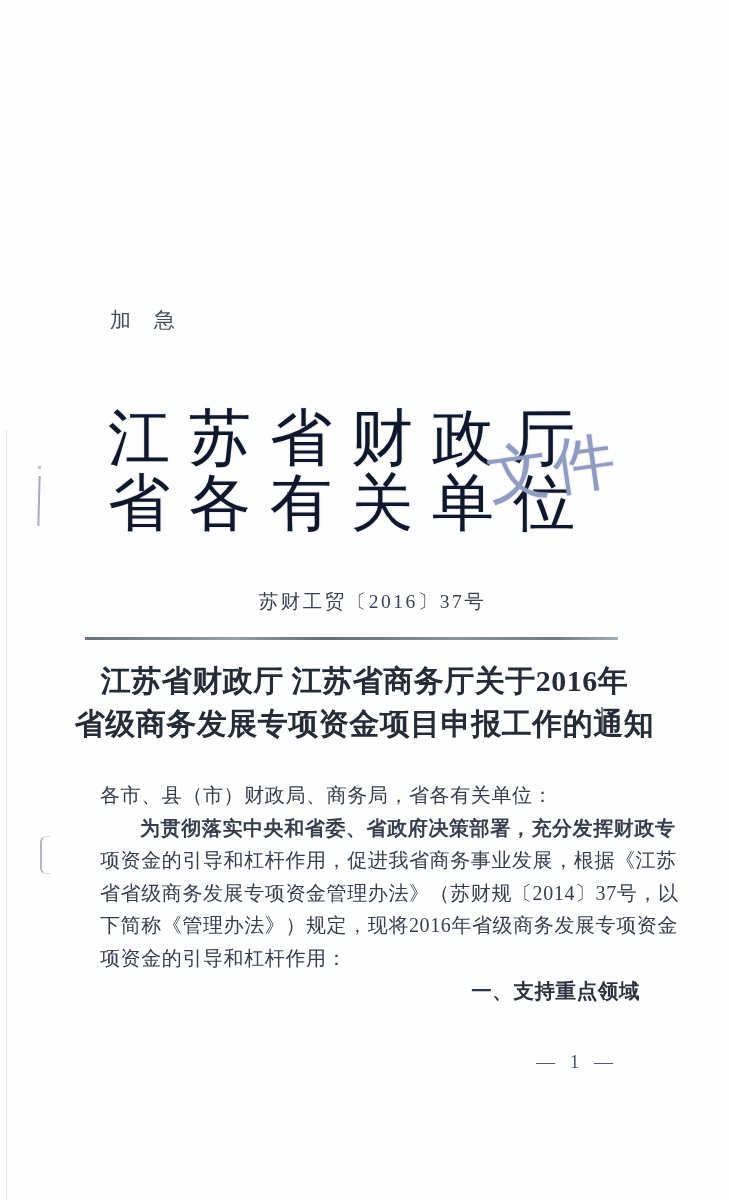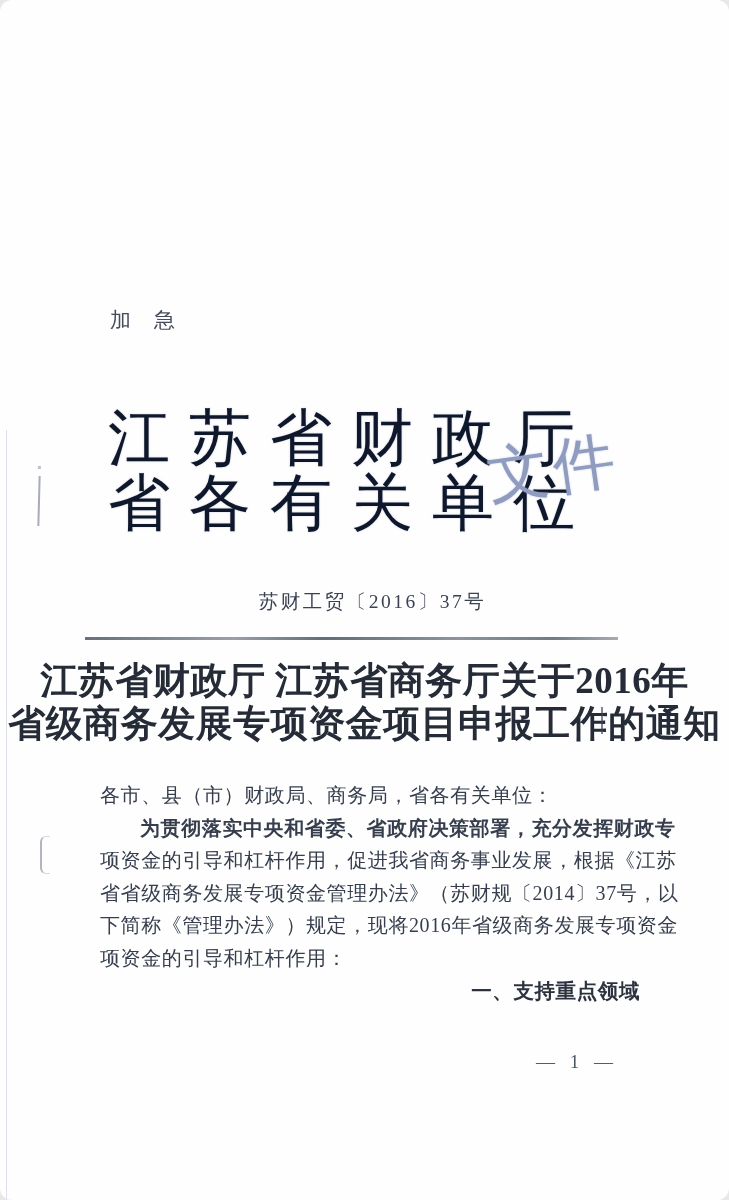--- a/index.html
+++ b/index.html
@@ -5,21 +5,20 @@
   * { margin: 0; padding: 0; box-sizing: border-box; }
   html, body { background: #e8e8e8; }
   .page {
     position: relative;
     width: 729px;
     height: 1200px;
     margin: 0 auto;
     background: #fefefe;
     overflow: hidden;
     font-family: "Liberation Serif", "DejaVu Serif", serif;
-    border-radius: 12px;
   }
   
   .edge-line {
     position: absolute;
     left: 6px; top: 430px;
     width: 1px; height: 770px;
     background: rgba(140,152,175,0.28);
   }
   .urgency {
     position: absolute;
@@ -68,21 +67,21 @@
       rgba(62,72,88,0.52) 28%,
       rgba(62,72,88,0.80) 45%,
       rgba(62,72,88,0.58) 70%,
       rgba(62,72,88,0.72) 88%,
       rgba(62,72,88,0.45) 100%);
   }
   .title {
     position: absolute;
     left: 0; right: 0; top: 659px;
     text-align: center;
-    font-size: 37px;
+    font-size: 30px;
     font-weight: bold;
     line-height: 43px;
     color: #262c37;
     letter-spacing: 0.5px;
   }
   .body-text {
     position: absolute;
     left: 100px; top: 779px;
     width: 540px;
     font-size: 20px;

